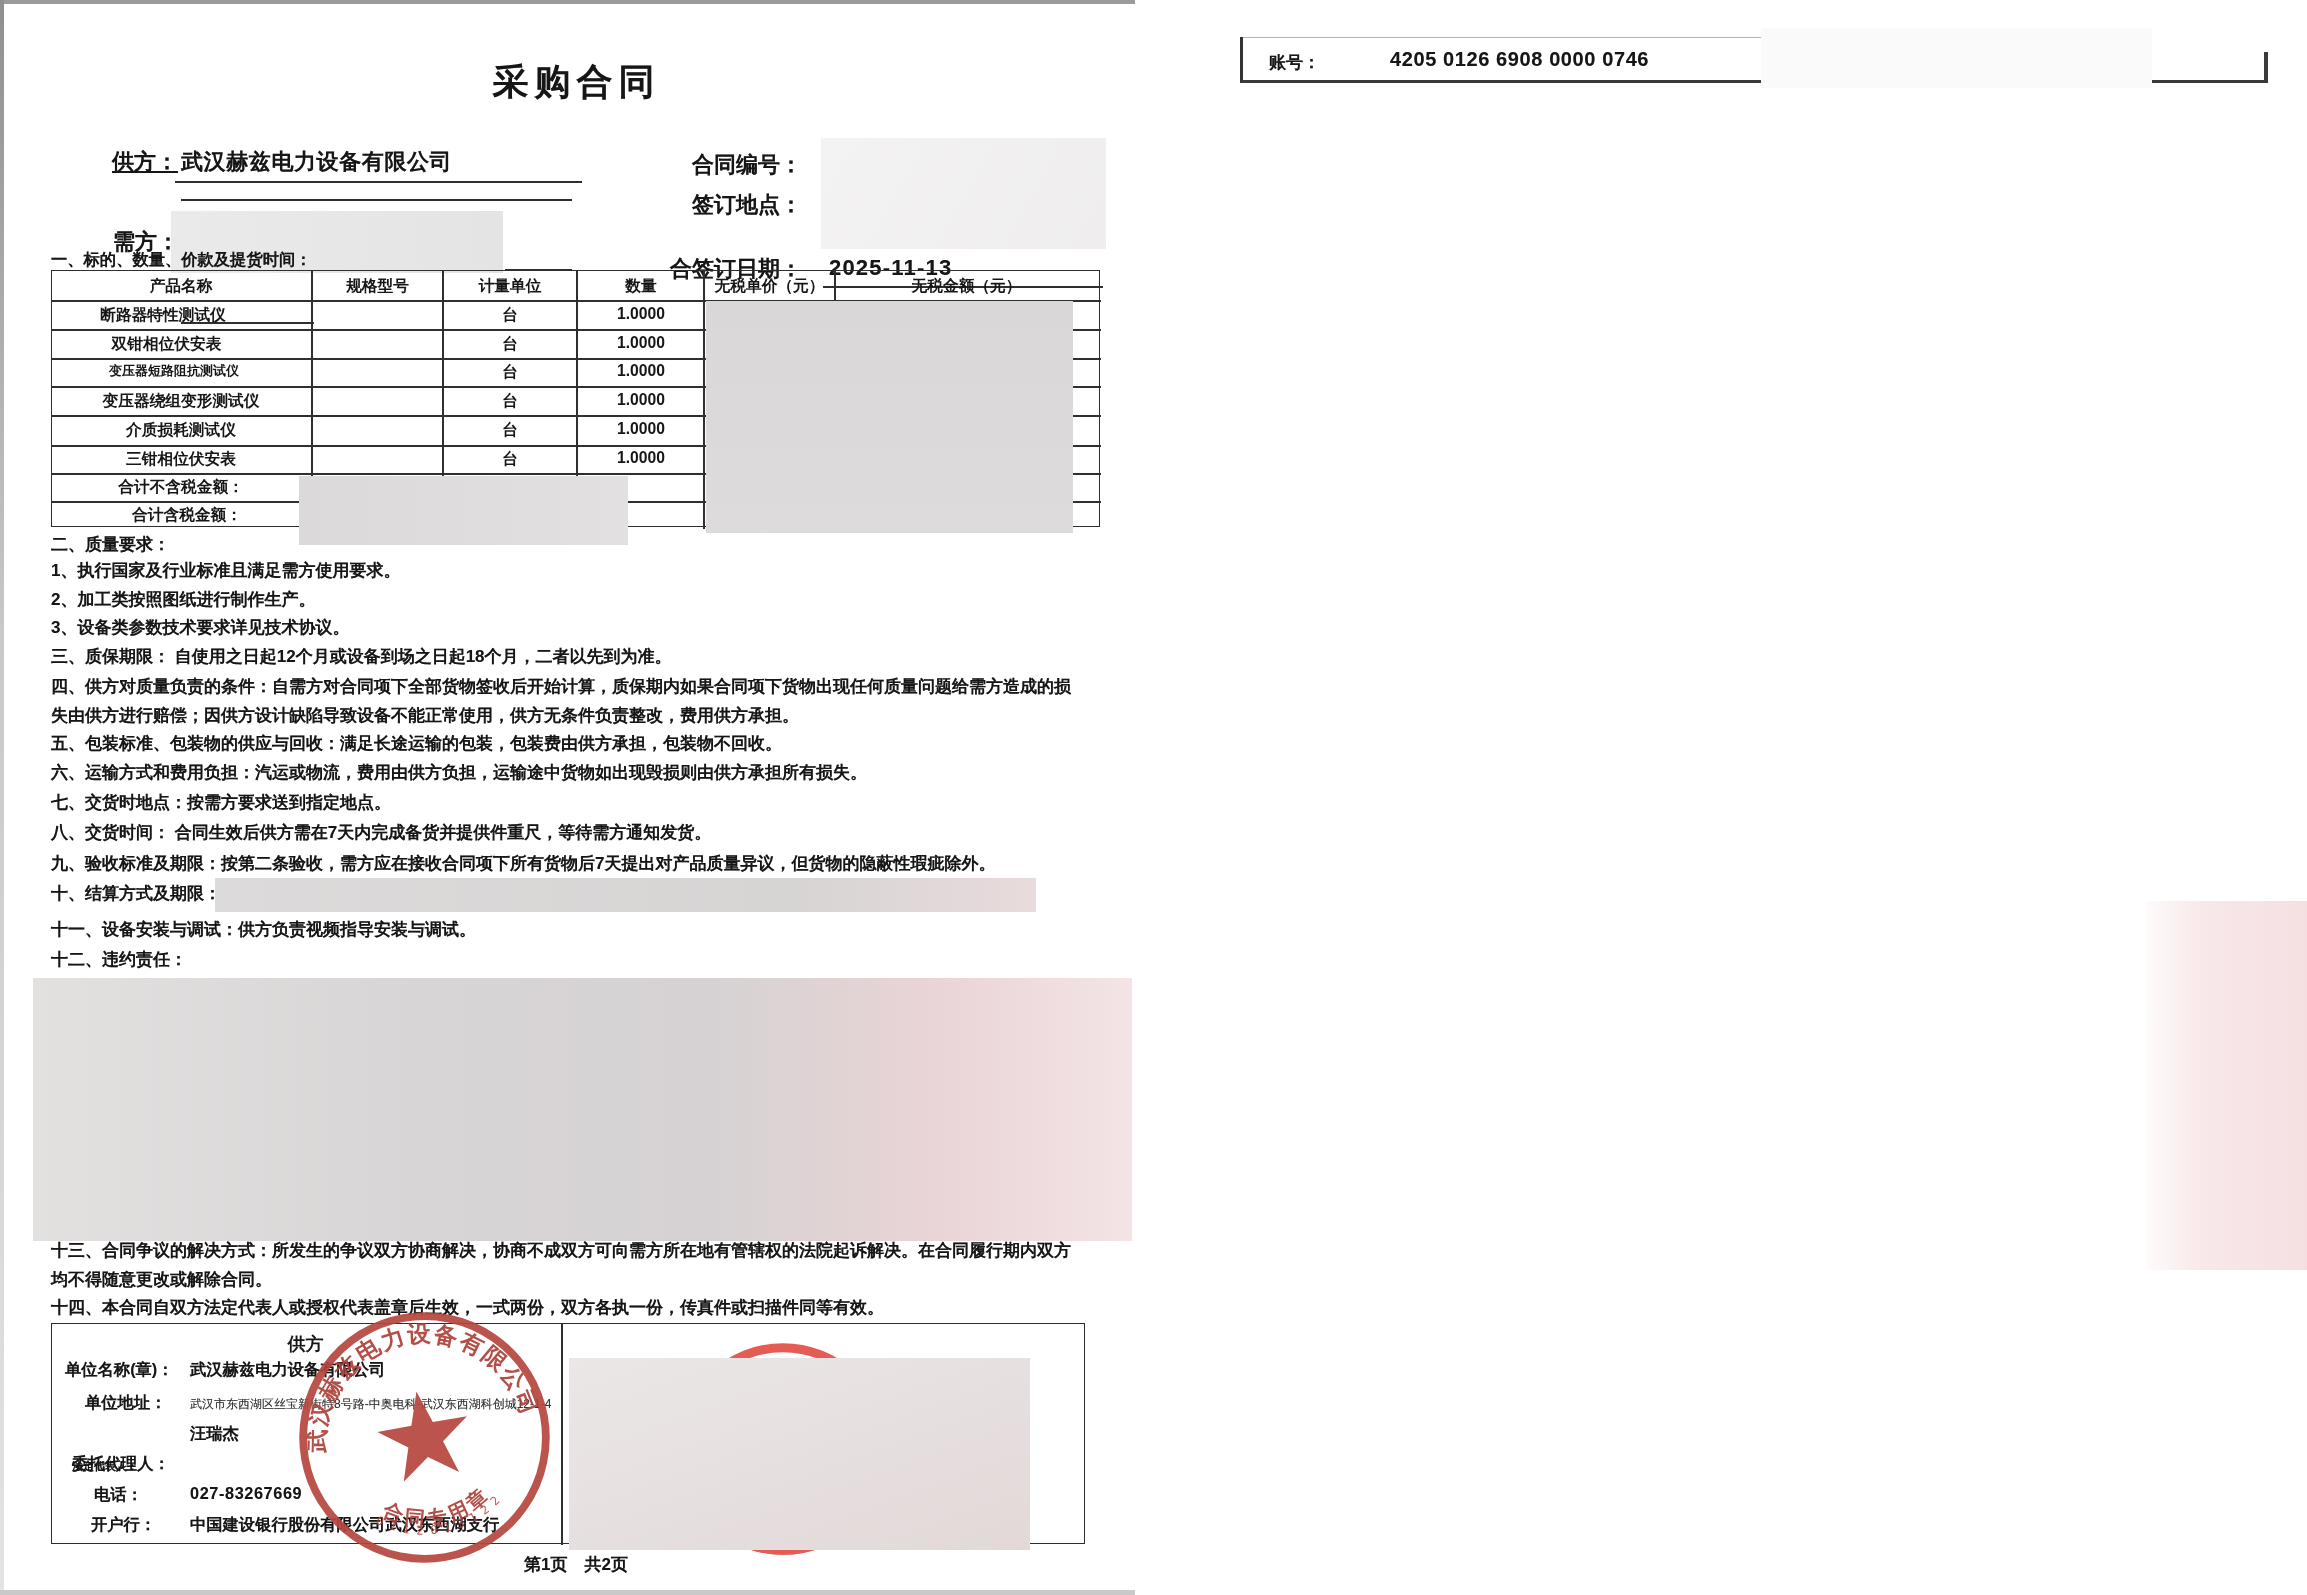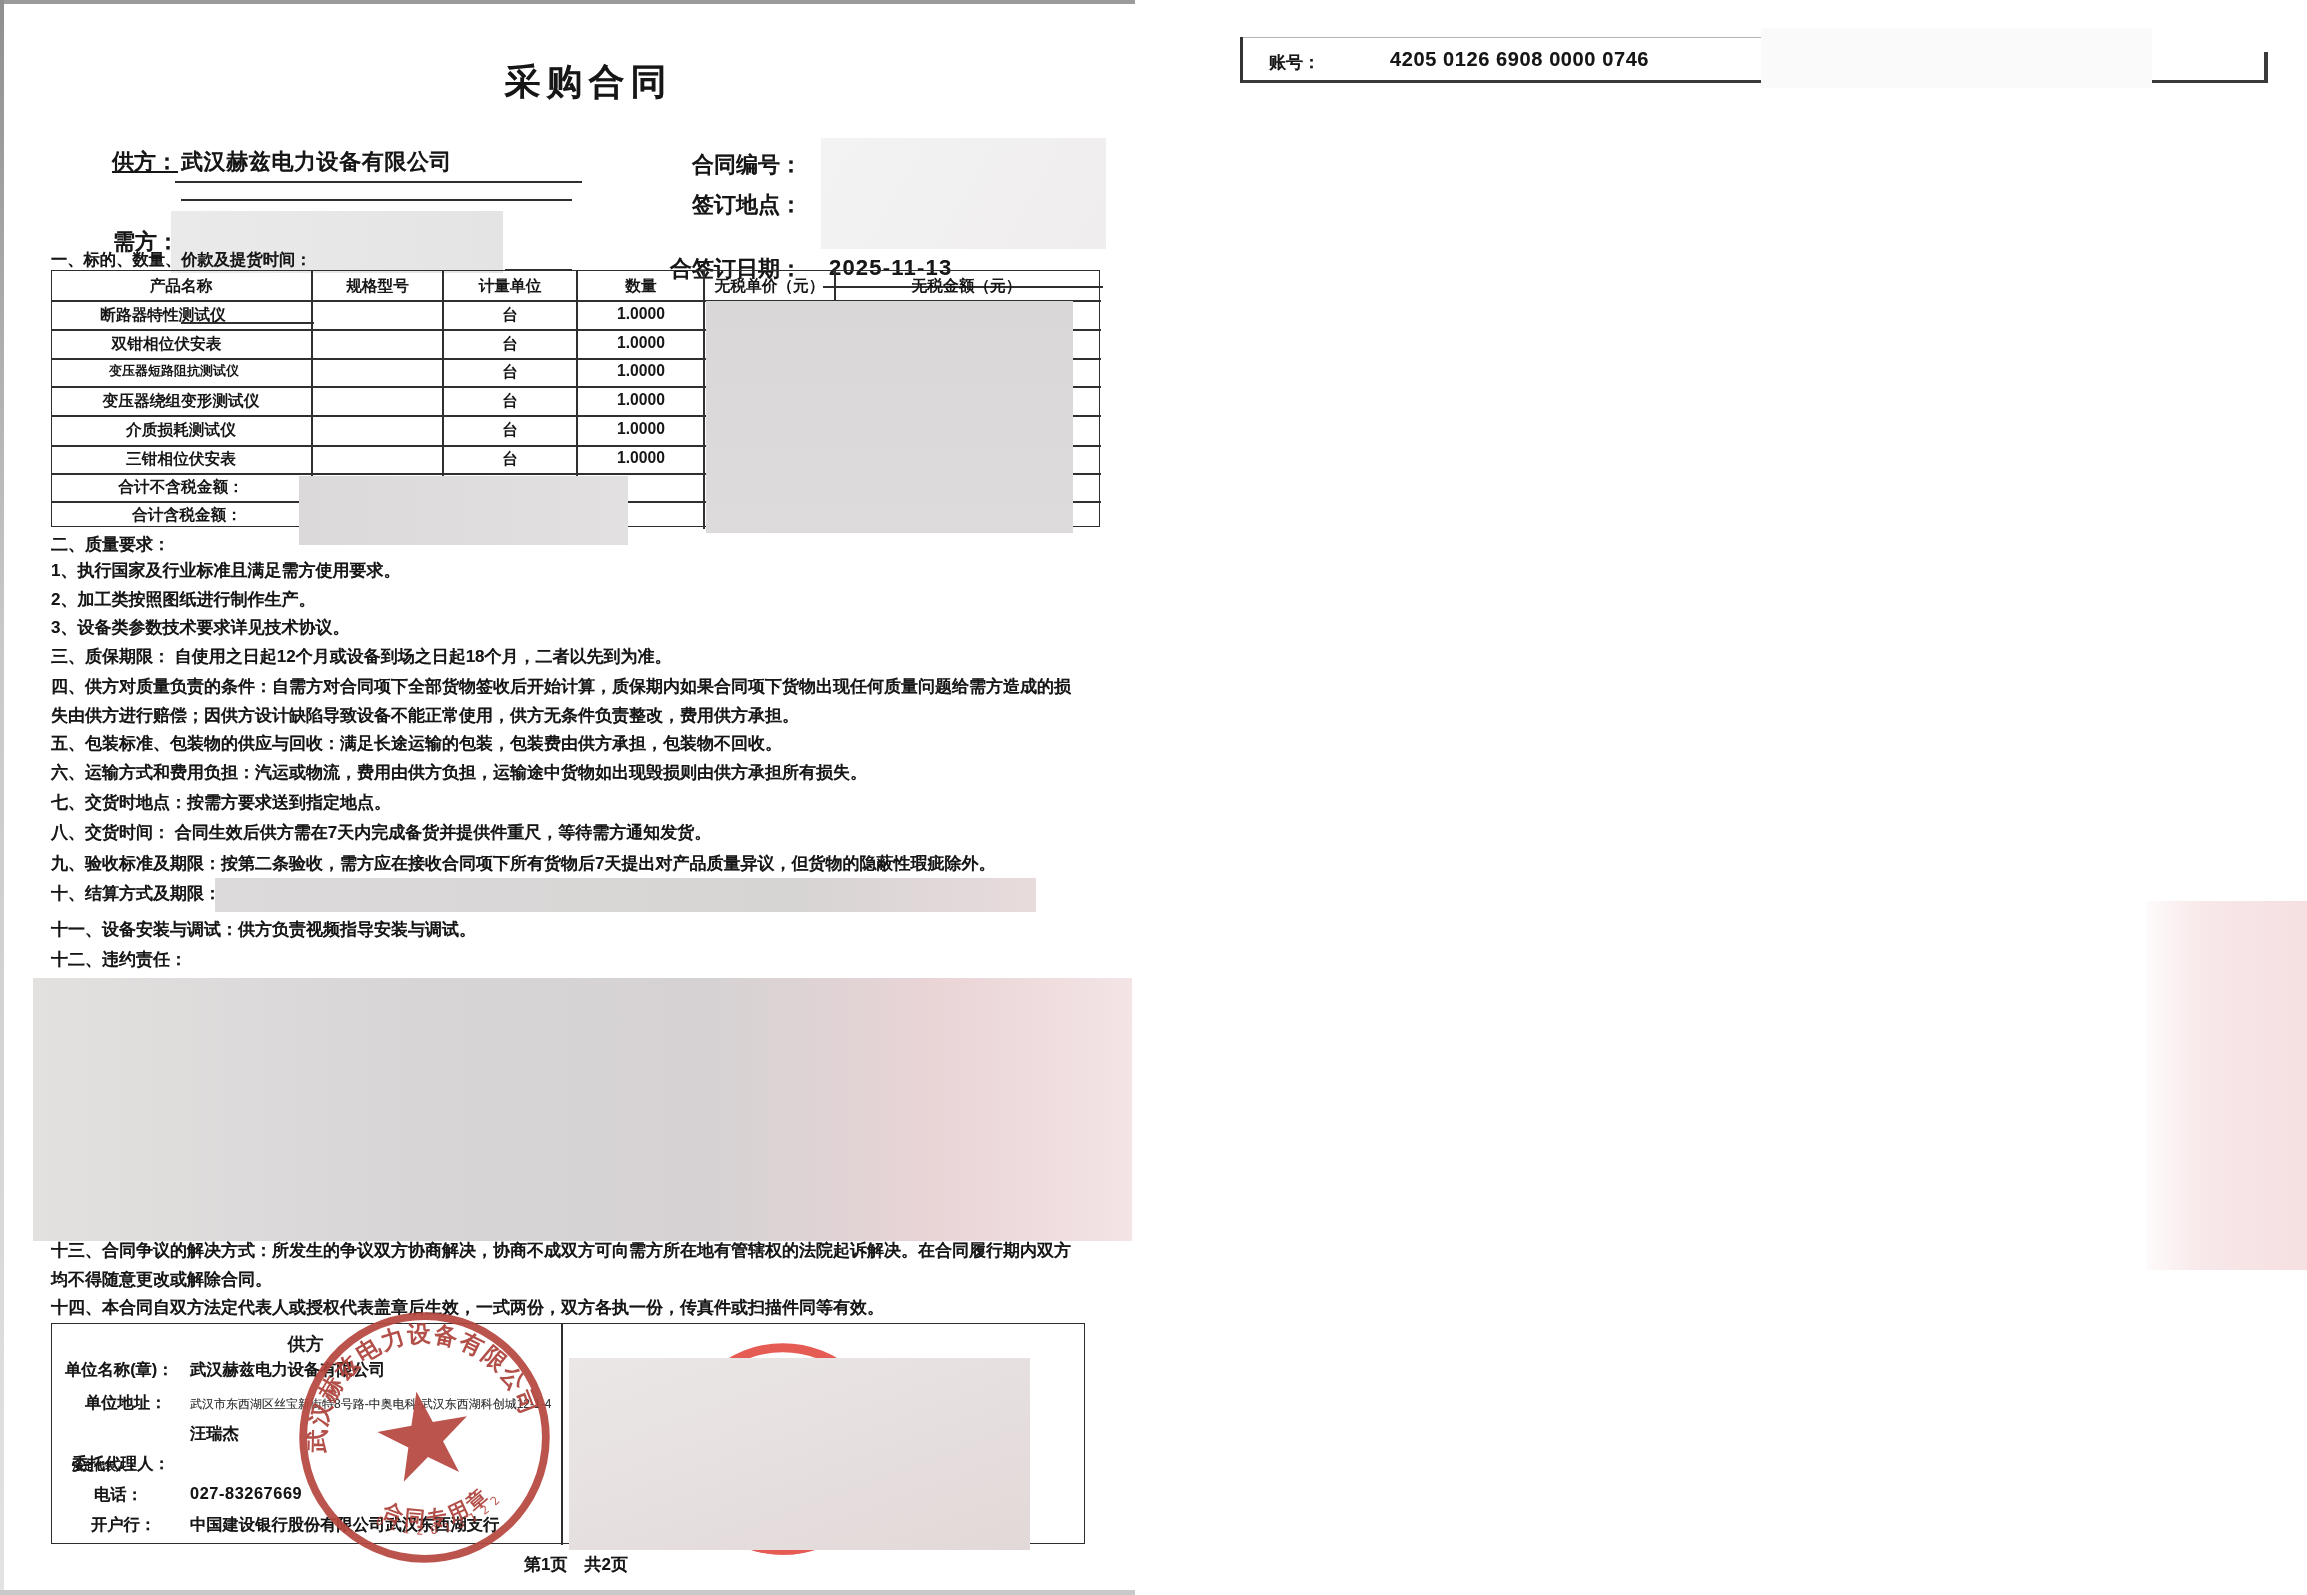--- a/index.html
+++ b/index.html
@@ -17,21 +17,21 @@
 <body>
 
 <div id="canvas">
 
   <div class="abs" style="left:0;top:0;width:1135px;height:4.2px;background:#9b9b9b;"></div>
   <div class="abs" style="left:0;top:0;width:4.2px;height:1596px;background:linear-gradient(180deg,#8f8f8f,#c9c9c9 40%,#e3e3e3);"></div>
   <div class="abs" style="left:0;top:1590px;width:1135px;height:6px;background:#c9c9c9;"></div>
 
   <div>
 
-    <div class="txt bold" style="left:12px;top:58px;width:1153px;text-align:center;font-size:36px;letter-spacing:6px;">采购合同</div>
+    <div class="txt bold" style="left:0;top:58px;width:1153px;text-align:center;font-size:36px;letter-spacing:6px;">采购合同</div>
 
     <div class="txt bold" style="left:112px;top:147px;font-size:22px;text-decoration:underline;">供方：</div>
     <div class="txt bold" style="left:181px;top:147px;font-size:22px;letter-spacing:0.6px;">武汉赫兹电力设备有限公司</div>
     <div class="line" style="left:175px;top:181px;width:407px;height:2.4px;"></div>
     <div class="line" style="left:181px;top:199px;width:391px;height:1.8px;"></div>
 
     <div class="txt bold" style="left:113px;top:227px;font-size:22px;">需方：</div>
     <div class="blur" style="left:171px;top:211px;width:332px;height:62px;background:linear-gradient(90deg,#eaeaea,#e5e4e4);"></div>
     <div class="line" style="left:505px;top:269px;width:67px;height:2.4px;"></div>
     <div class="line" style="left:181px;top:322px;width:133px;height:2.4px;"></div>

